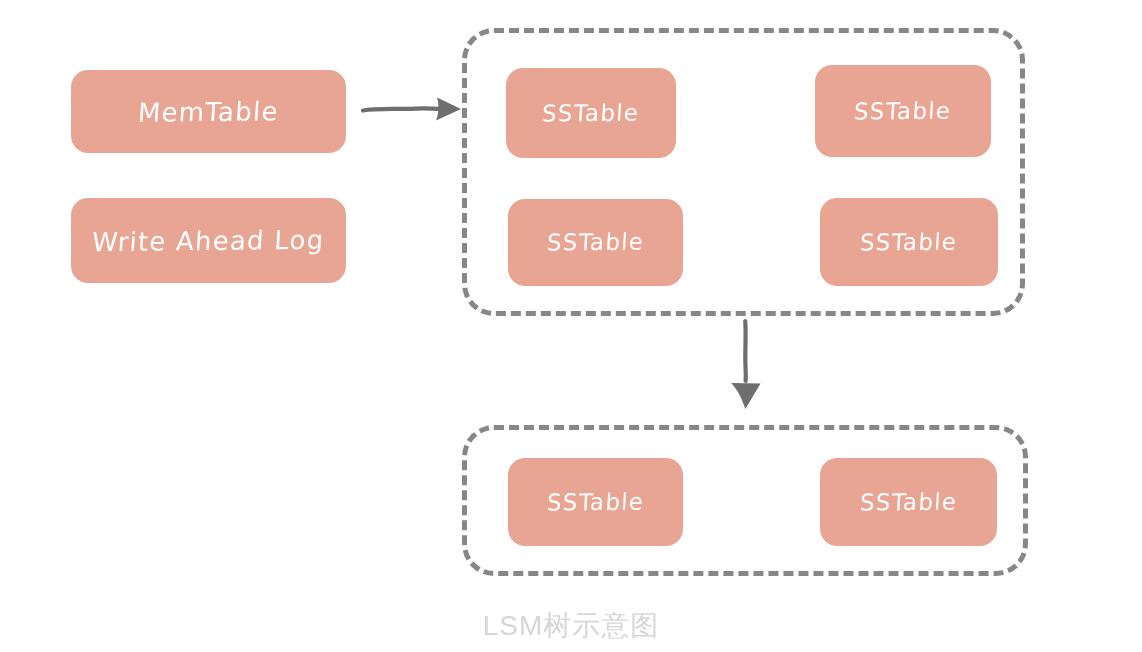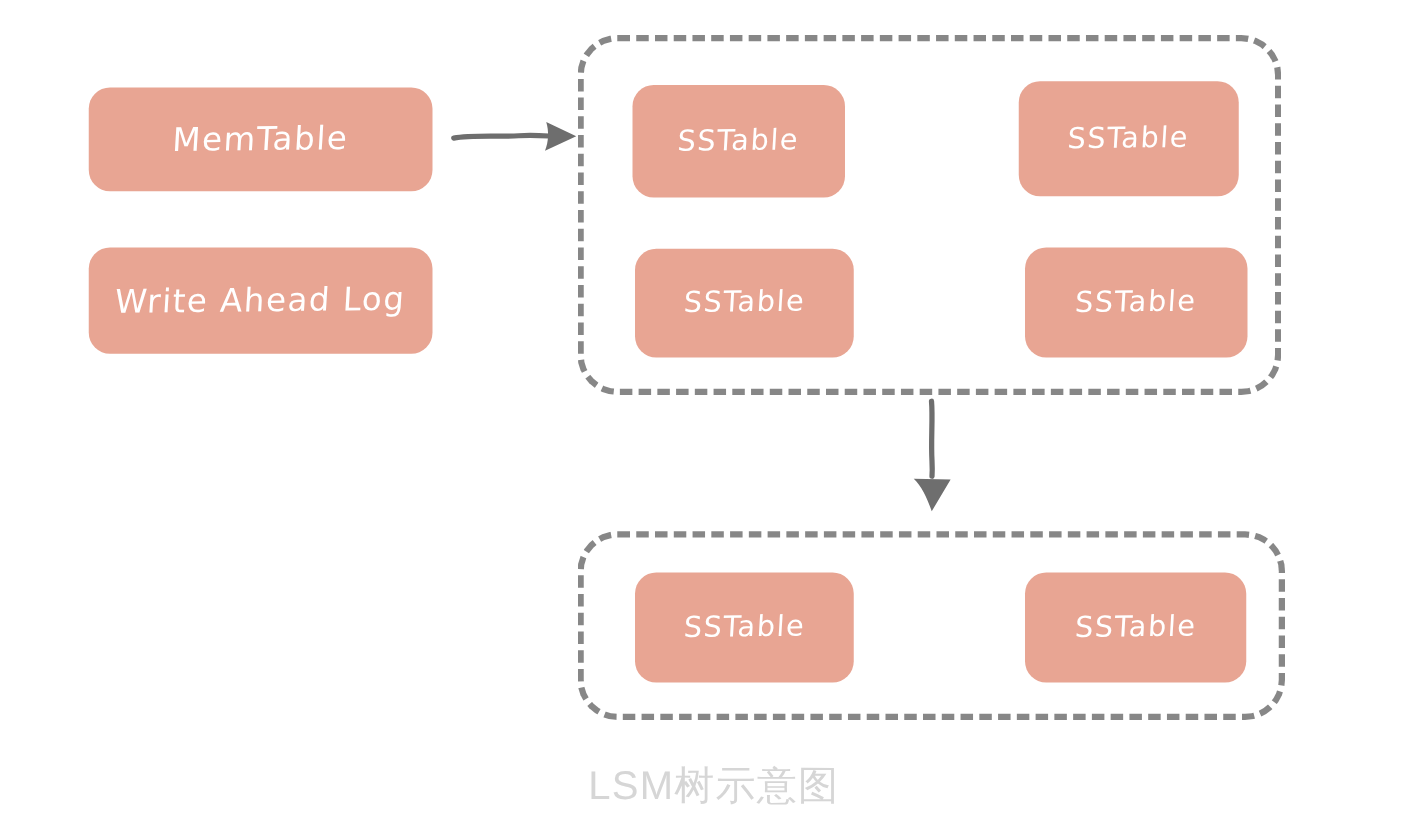--- a/index.html
+++ b/index.html
@@ -74,21 +74,21 @@
 
   
   .caption {
     position: absolute;
     left: 0;
     top: 607px;
     width: 1142px;
     text-align: center;
     color: #d6d6d6;
     font-family: "Liberation Sans", sans-serif;
-    font-size: 32px;
+    font-size: 28px;
     font-weight: 400;
     letter-spacing: 1px;
   }
 </style>
 </head>
 <body>
 
 <div id="canvas">
 
   <div class="node node-memtable">

